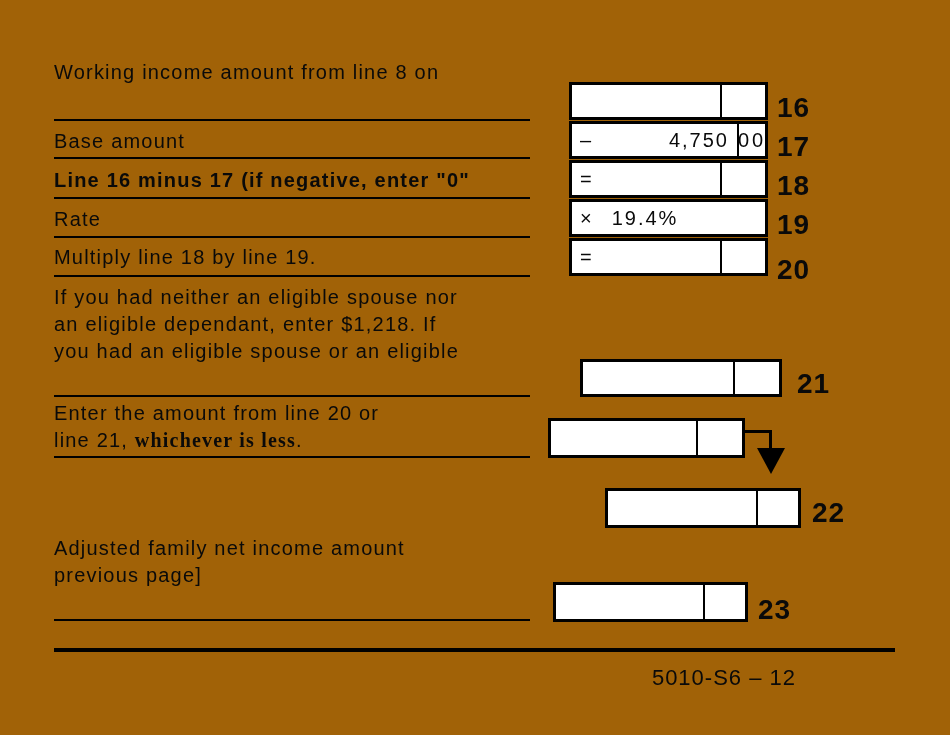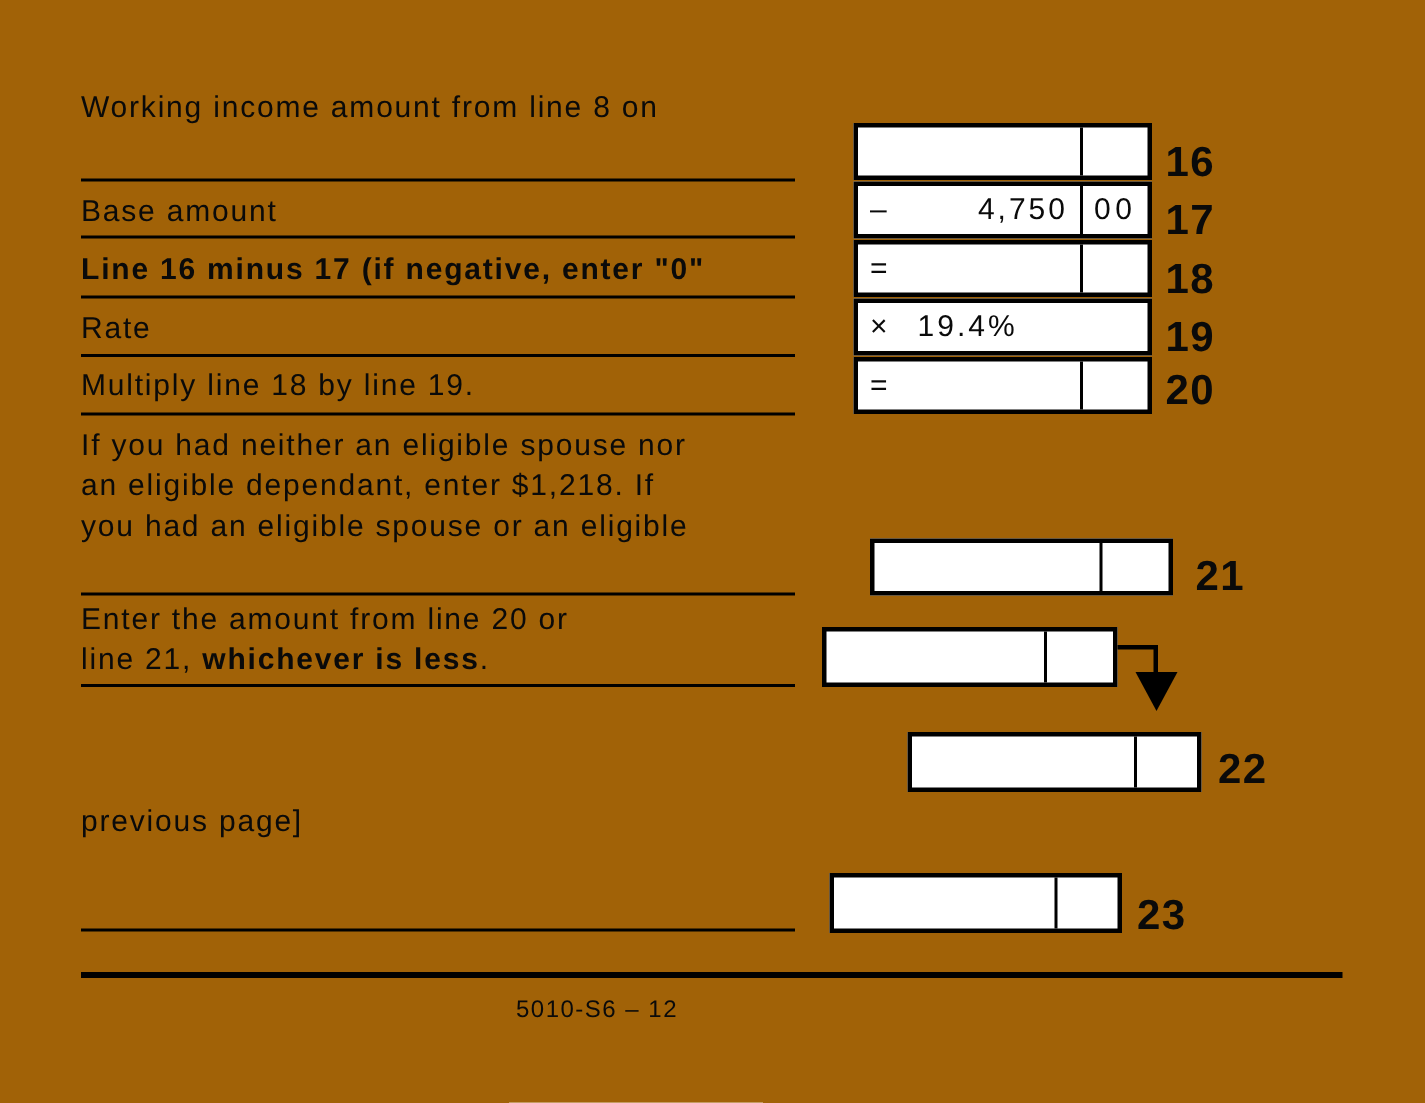--- a/index.html
+++ b/index.html
@@ -22,23 +22,23 @@
           font-size:20px;letter-spacing:3px;box-sizing:border-box;}
   .rate{margin-left:18px;}
   .lineno{position:absolute;font-size:28px;font-weight:bold;letter-spacing:1px;}
   
   .conn-h{position:absolute;background:#000;height:3px;}
   .conn-v{position:absolute;background:#000;width:3px;}
   .arrowhead{position:absolute;width:0;height:0;
              border-left:14px solid transparent;border-right:14px solid transparent;
              border-top:26px solid #000;}
   .botrule{position:absolute;left:54px;top:648px;width:841px;height:4px;background:#000;}
-  .footer{position:absolute;left:0;top:665px;width:796px;text-align:center;
-          font-size:16px;letter-spacing:1px;}
-  b{font-weight:bold;}
+  .footer{position:absolute;left:0;top:665px;width:796px;text-align:right;
+          font-size:22px;letter-spacing:1px;}
+  b{font-weight:bold;font-family:Liberation Serif, serif;}
 </style>
 </head>
 <body>
 
 <div class="page">
 
   <div class="lblock" style="top:59px;">
     <div>Working income amount from line 8 on</div>
   </div>
   <div class="rule" style="top:119px;"></div>
@@ -70,38 +70,39 @@
   </div>
   <div class="rule" style="top:395px;"></div>
 
   <div class="lblock" style="top:400px;">
     <div>Enter the amount from line 20 or</div>
     <div><span>line 21, </span><b>whichever is less</b><span>.</span></div>
   </div>
   <div class="rule" style="top:456px;"></div>
 
   <div class="lblock" style="top:535px;">
+    <div>Adjusted family net income amount</div>
     <div>previous page]</div>
   </div>
   <div class="rule" style="top:619px;"></div>
 
   <div class="abox" style="left:569px;top:82px;width:199px;height:38px;">
     <div class="cell-d"></div>
     <div class="vdiv"></div>
     <div class="cell-c" style="width:43px;"></div>
   </div>
   <div class="lineno" style="left:777px;top:92px;">16</div>
 
   <div class="abox" style="left:569px;top:121px;width:199px;height:38px;">
     <div class="cell-d">
         <span class="op">–</span>
         <span class="amt">4,750</span>
       </div>
     <div class="vdiv"></div>
-    <div class="cell-c" style="width:43px;">00</div>
+    <div class="cell-c" style="width:26px;">00</div>
   </div>
   <div class="lineno" style="left:777px;top:131px;">17</div>
 
   <div class="abox" style="left:569px;top:160px;width:199px;height:38px;">
     <div class="cell-d">
         <span class="op">=</span>
       </div>
     <div class="vdiv"></div>
     <div class="cell-c" style="width:43px;"></div>
   </div>
@@ -115,21 +116,21 @@
   </div>
   <div class="lineno" style="left:777px;top:209px;">19</div>
 
   <div class="abox" style="left:569px;top:238px;width:199px;height:38px;">
     <div class="cell-d">
         <span class="op">=</span>
       </div>
     <div class="vdiv"></div>
     <div class="cell-c" style="width:43px;"></div>
   </div>
-  <div class="lineno" style="left:777px;top:244px;">20</div>
+  <div class="lineno" style="left:777px;top:254px;">20</div>
 
   <div class="abox" style="left:580px;top:359px;width:202px;height:38px;">
     <div class="cell-d"></div>
     <div class="vdiv"></div>
     <div class="cell-c" style="width:44px;"></div>
   </div>
   <div class="lineno" style="left:797px;top:368px;">21</div>
 
   <div class="abox" style="left:548px;top:418px;width:197px;height:40px;">
     <div class="cell-d"></div>

